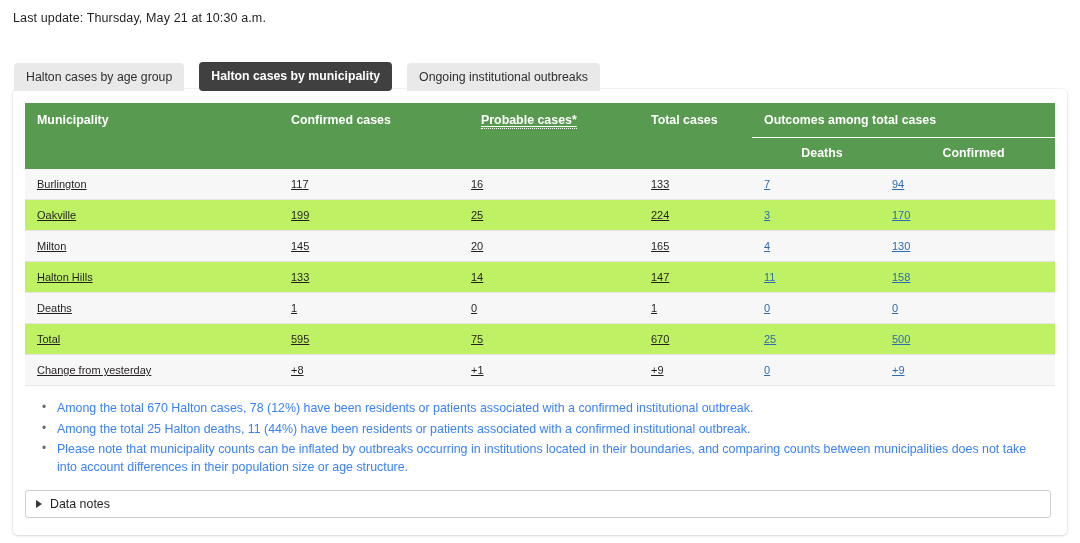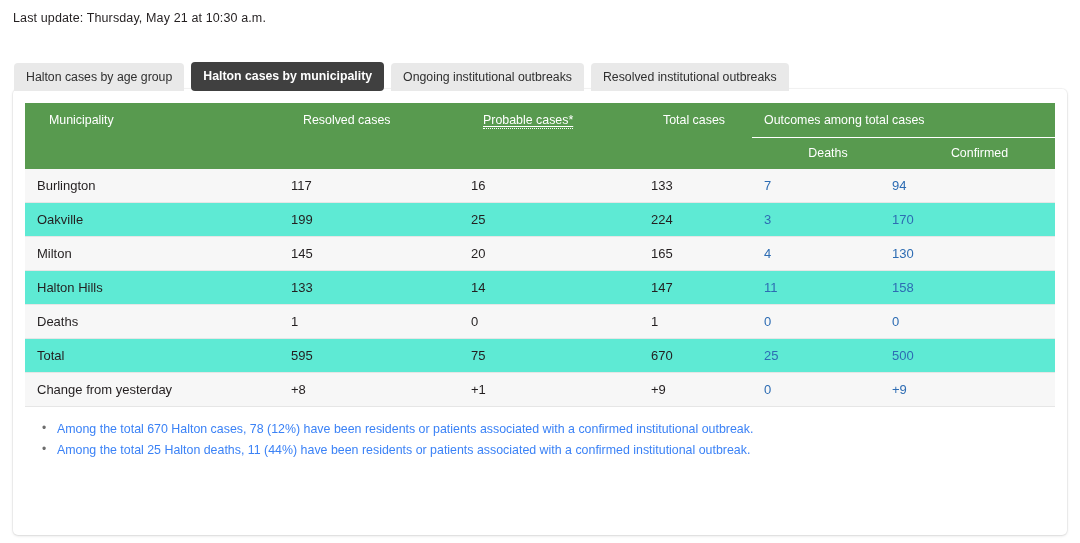--- a/index.html
+++ b/index.html
@@ -30,21 +30,21 @@
     white-space: nowrap;
   }
 
   
   .tabs {
     position: absolute;
     left: 14px;
     top: 62px;
     display: flex;
     align-items: flex-end;
-    gap: 7px;
+    gap: 15px;
     z-index: 3;
   }
   .tab {
     font-size: 12.3px;
     line-height: 1;
     padding: 9px 12px 9px 12px;
     border-radius: 4px 4px 0 0;
     background: #e9e9e9;
     color: #2f2f2f;
     white-space: nowrap;
@@ -84,55 +84,57 @@
   table.cases col.c0 { width: 254px; }
   table.cases col.c1 { width: 180px; }
   table.cases col.c2 { width: 180px; }
   table.cases col.c3 { width: 113px; }
   table.cases col.c4 { width: 128px; }
   table.cases col.c5 { width: 175px; }
 
   thead th {
     background: #589a4f;
     color: #ffffff;
-    font-weight: normal;
+    font-weight: bold;
     text-align: left;
     font-size: 12.4px;
     vertical-align: top;
-    padding: 10px 0 10px 24px;
+    padding: 10px 0 10px 12px;
   }
   th.group-head {
     padding-left: 12px;
     border-bottom: 1px solid #ffffff;
   }
   th.sub-head {
     padding-top: 8px;
     padding-bottom: 9px;
     vertical-align: middle;
     text-align: center;
   }
   th.tall { }
   .probable-label {
     border-bottom: 1px dotted #ffffff;
     text-decoration: underline;
     text-underline-offset: 2px;
     cursor: help;
     display: inline-block;
     padding-bottom: 1px;
+    margin-left: 10px;
   }
 
   tbody td {
     padding: 9px 0 9px 12px;
-    font-size: 13px;
+    font-size: 11px;
     color: #231f20;
     border-bottom: 1px solid #e6e6e6;
     vertical-align: middle;
+    text-decoration: underline;
   }
   tbody tr.odd td { background: #f7f7f7; }
-  tbody tr.even td { background: #5eead4; }
+  tbody tr.even td { background: #bef264; }
   tbody tr:last-child td { border-bottom: 1px solid #e6e6e6; }
   td.link-val { color: #2d6cb3; cursor: pointer; }
 
   
   ul.notes {
     margin: 14px 0 0 0;
     padding-left: 30px;
     list-style: none;
     width: 1020px;
   }
@@ -179,38 +181,37 @@
 <body>
 
 <div id="page">
 
   <div class="last-update">Last update: Thursday, May 21 at 10:30 a.m.</div>
 
   <div class="tabs">
     <div class="tab">Halton cases by age group</div>
     <div class="tab active">Halton cases by municipality</div>
     <div class="tab">Ongoing institutional outbreaks</div>
-    <div class="tab">Resolved institutional outbreaks</div>
   </div>
 
   <div class="panel">
 
     <table class="cases">
       <colgroup>
         <col class="c0">
           <col class="c1">
           <col class="c2">
           <col class="c3">
           <col class="c4">
           <col class="c5">
       </colgroup>
       <thead>
         <tr>
           <th rowspan="2" class="tall">Municipality</th>
-          <th rowspan="2" class="tall">Resolved cases</th>
+          <th rowspan="2" class="tall">Confirmed cases</th>
           <th rowspan="2" class="tall">
             <span class="probable-label">Probable cases*</span>
           </th>
           <th rowspan="2" class="tall">Total cases</th>
           <th colspan="2" class="group-head">Outcomes among total cases</th>
         </tr>
         <tr>
           <th class="sub-head">Deaths</th>
           <th class="sub-head">Confirmed</th>
         </tr>
@@ -271,17 +272,22 @@
           <td>+9</td>
           <td class="link-val">0</td>
           <td class="link-val">+9</td>
         </tr>
       </tbody>
     </table>
 
     <ul class="notes">
       <li>Among the total 670 Halton cases, 78 (12%) have been residents or patients associated with a confirmed institutional outbreak.</li>
       <li>Among the total 25 Halton deaths, 11 (44%) have been residents or patients associated with a confirmed institutional outbreak.</li>
+      <li>Please note that municipality counts can be inflated by outbreaks occurring in institutions located in their boundaries, and comparing counts between municipalities does not take into account differences in their population size or age structure.</li>
     </ul>
 
+    <div class="data-notes">
+      <span class="tri"></span>
+      <span>Data notes</span>
+    </div>
 
   </div>
 </div>
 
 </body></html>

